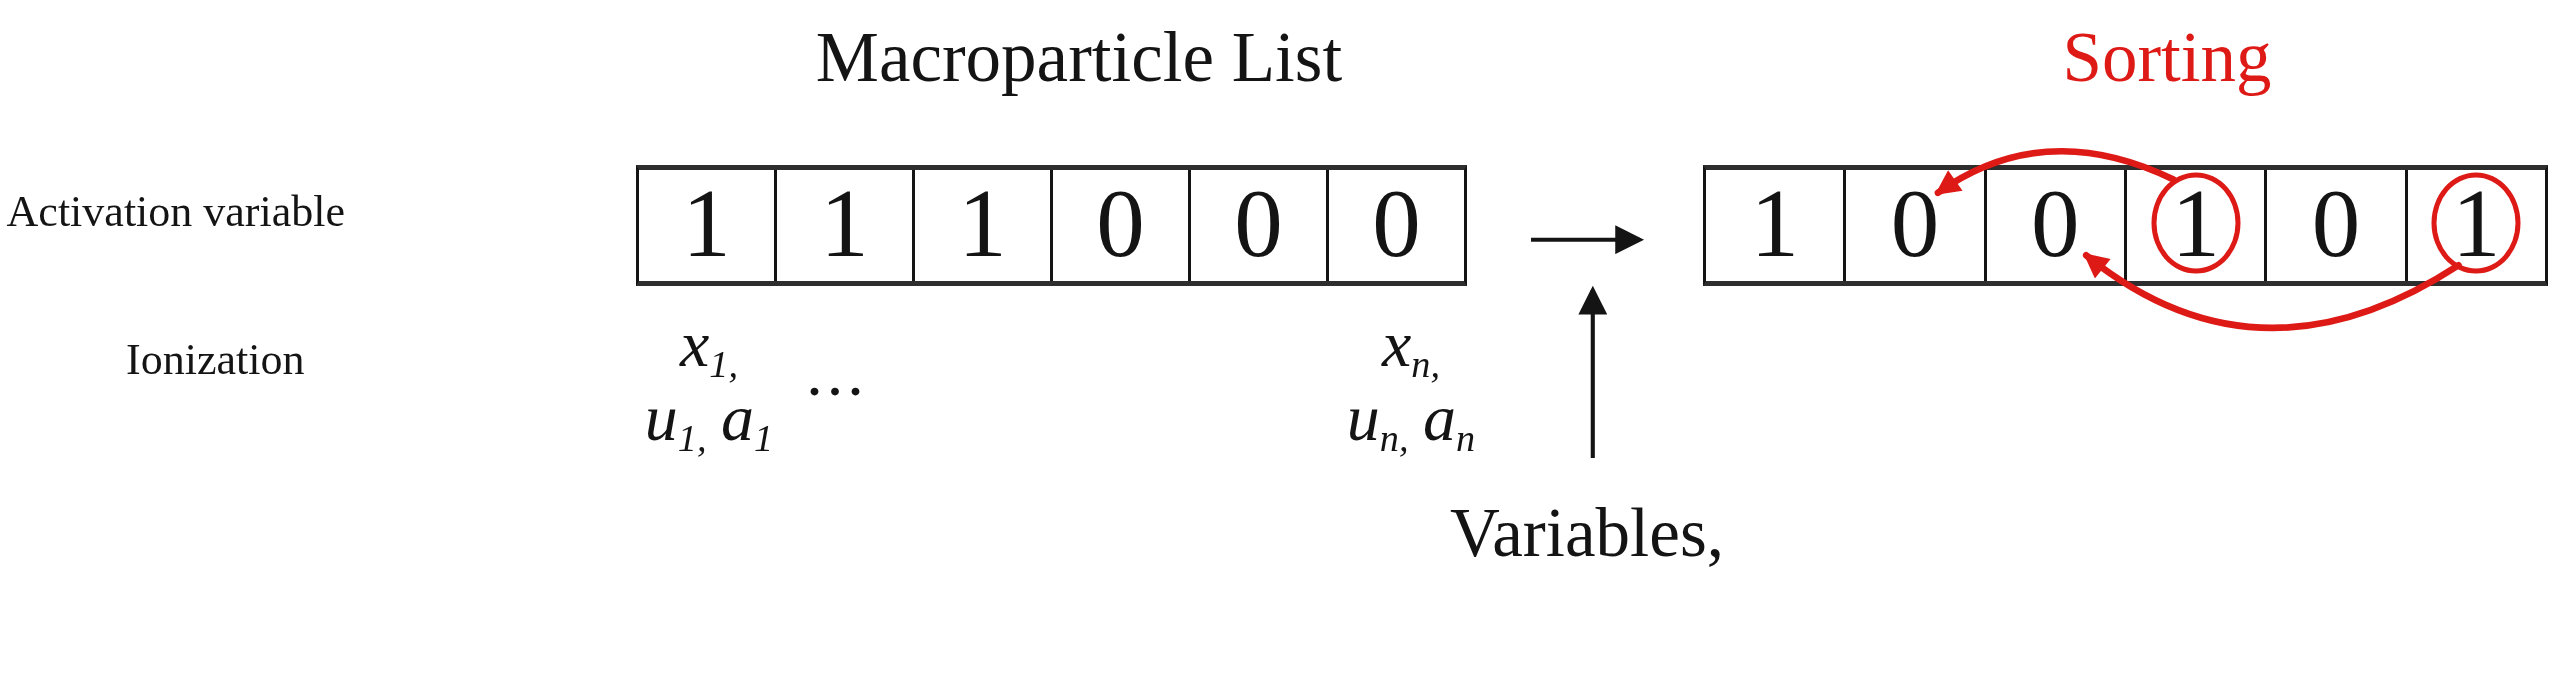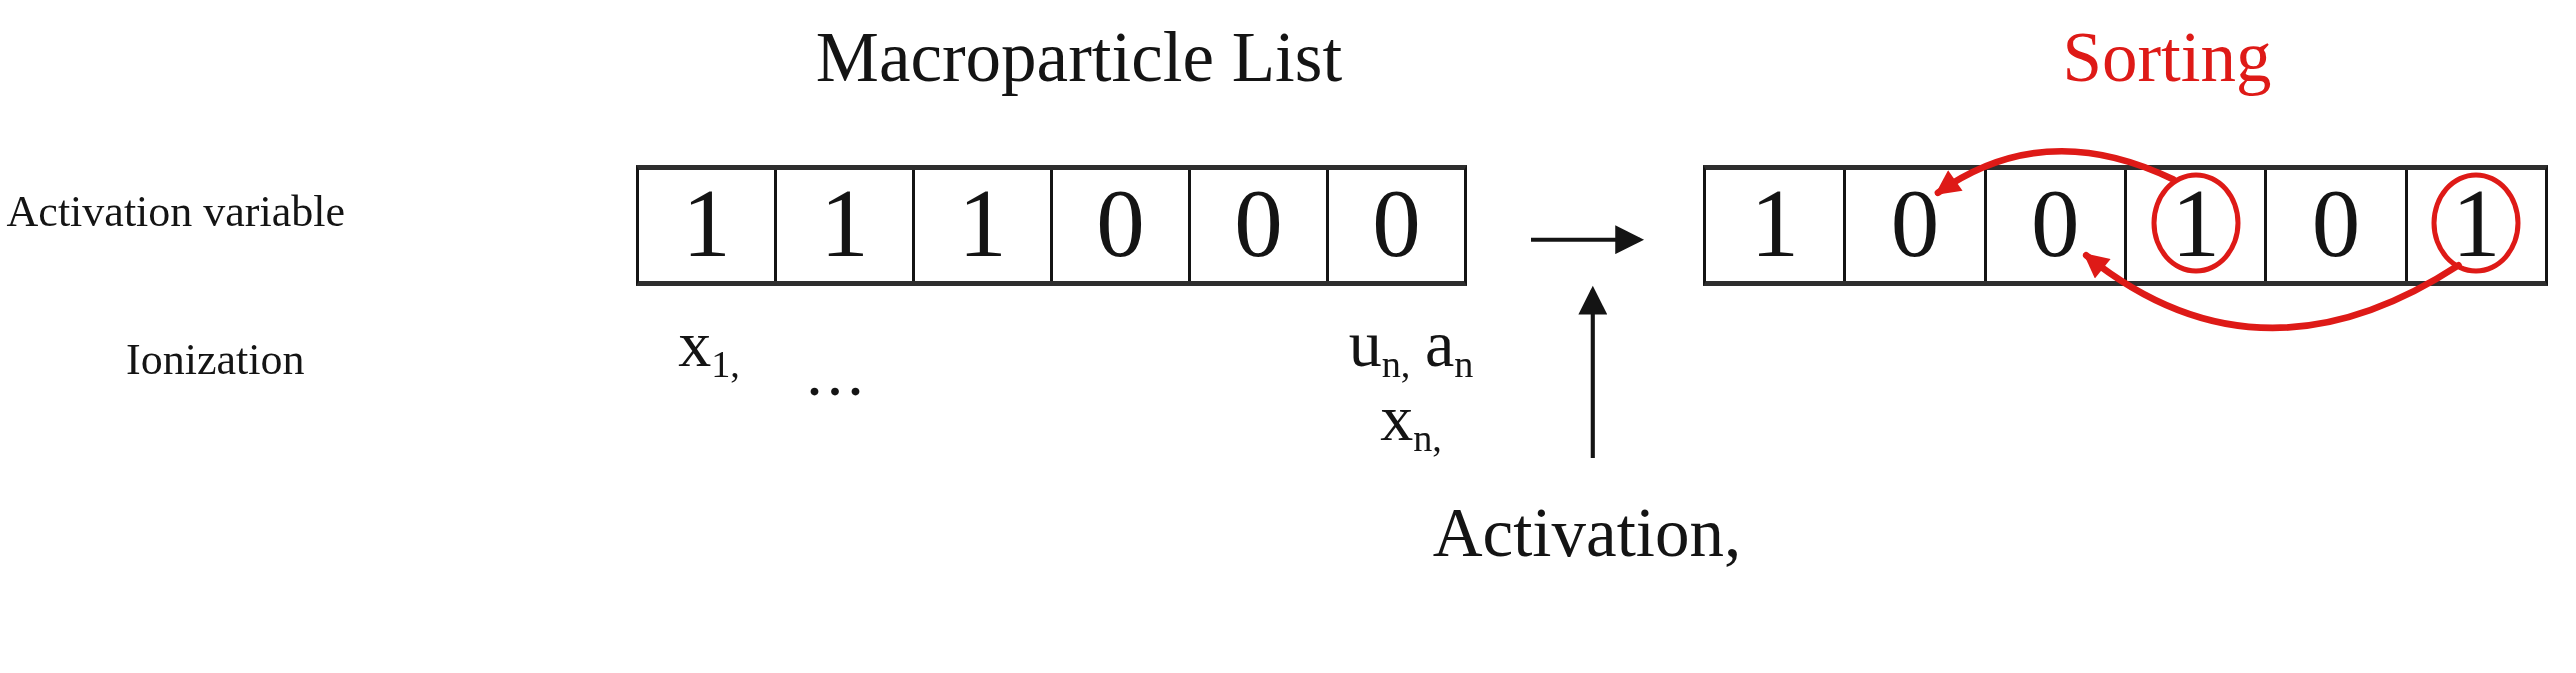--- a/index.html
+++ b/index.html
@@ -22,21 +22,21 @@
            background:#fff; }
   .cell { flex:1 1 0; display:flex; align-items:center; justify-content:center;
           border-right:3.3px solid var(--ink); position:relative; }
   .cell:last-child { border-right:none; }
   .digit { font-size:97px; line-height:1; transform:translateY(-1.6px); }
   .cell.circled::after { content:""; position:absolute; left:50%; top:50%;
           width:79px; height:91px; border:5.8px solid var(--red); border-radius:50%;
           transform:translate(-50%,-53%); }
 
   
-  .varlabel { font-size:66px; line-height:74px; white-space:nowrap; }
+  .varlabel { font-size:66px; line-height:74px; white-space:nowrap;font-style:italic; }
   .varlabel sub { font-size:0.58em; line-height:0; vertical-align:-0.28em; }
   .varlabel .gap { display:inline-block; width:0.22em; }
   .ellipsis { font-size:66px; line-height:1; letter-spacing:0.06em; }
 
   .ionization { font-size:69px; line-height:91px; white-space:nowrap; }
 
   svg.overlay { position:absolute; left:0; top:0; width:2576px; height:673px;
                 z-index:5; pointer-events:none; }
   .bk-line { stroke:var(--ink); stroke-width:5; fill:none; }
   .bk-head { fill:var(--ink); }
@@ -90,31 +90,32 @@
     </div>
     <div class="cell circled">
       <span class="digit">1</span>
     </div>
   </div>
 
 <div class="abs side-label" style="left:126px; top:336px;">Ionization</div>
 
 <div class="abs center varlabel" style="left:709px; top:307px;">
   <div><span>x</span><sub>1,</sub></div>
+  <div><span>u</span><sub>1,</sub><span class="gap"></span><span>a</span><sub>1</sub></div>
 </div>
 
 <div class="abs center ellipsis" style="left:837px; top:340px;">...</div>
 
 <div class="abs center varlabel" style="left:1411px; top:307px;">
+  <div><span>x</span><sub>n,</sub></div>
   <div><span>u</span><sub>n,</sub><span class="gap"></span><span>a</span><sub>n</sub></div>
-  <div><span>x</span><sub>n,</sub></div>
 </div>
 
 <div class="abs center ionization" style="left:1587px; top:488px;">
-  <div>Activation,</div>
+  <div>Variables,</div>
 </div>
 
 <svg class="overlay" viewBox="0 0 3126 817">
   <defs>
     <marker id="ah-black" viewBox="0 0 10 10" refX="8.5" refY="5" markerWidth="8" markerHeight="7" orient="auto-start-reverse">
       <path class="bk-head" d="M0,0 L10,5 L0,10 z"></path>
     </marker>
     <marker id="ah-red" viewBox="0 0 10 10" refX="8.5" refY="5" markerWidth="4.4" markerHeight="3.8" orient="auto-start-reverse">
       <path class="red-head" d="M0,0 L10,5 L0,10 z"></path>
     </marker>

